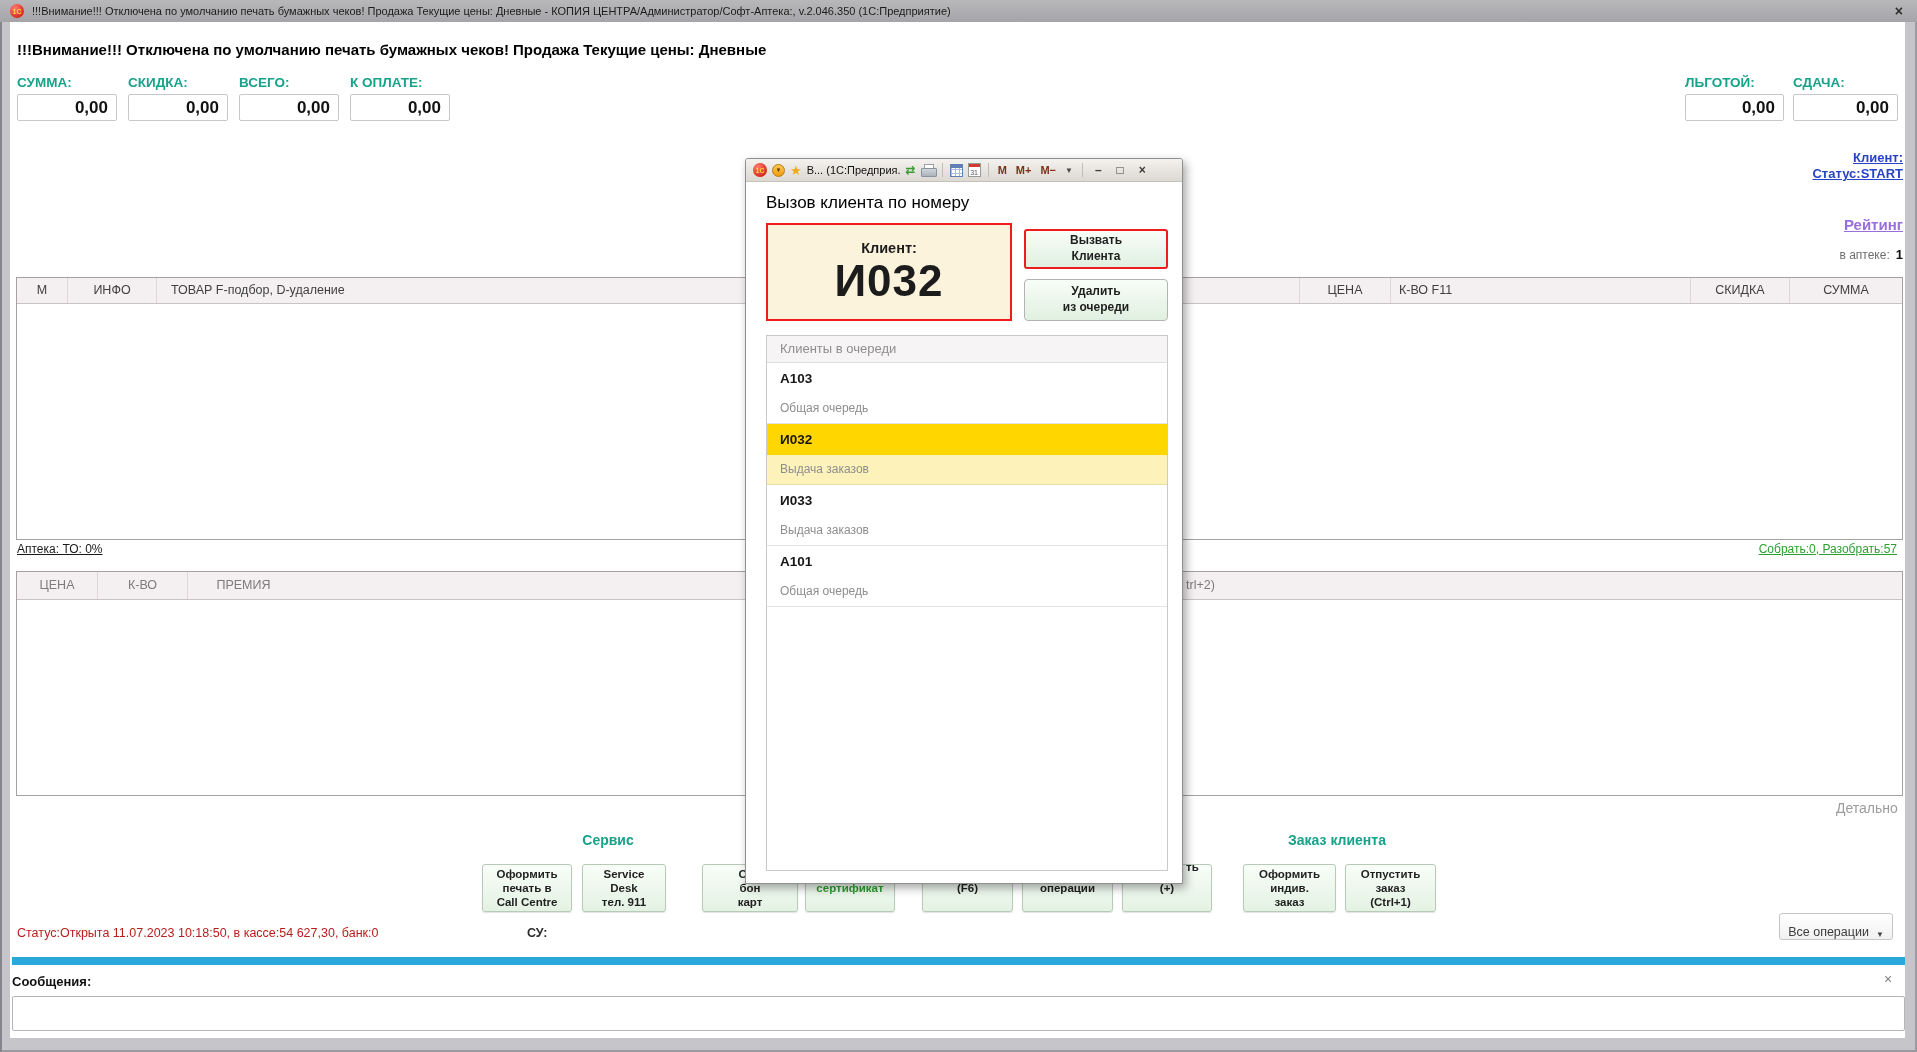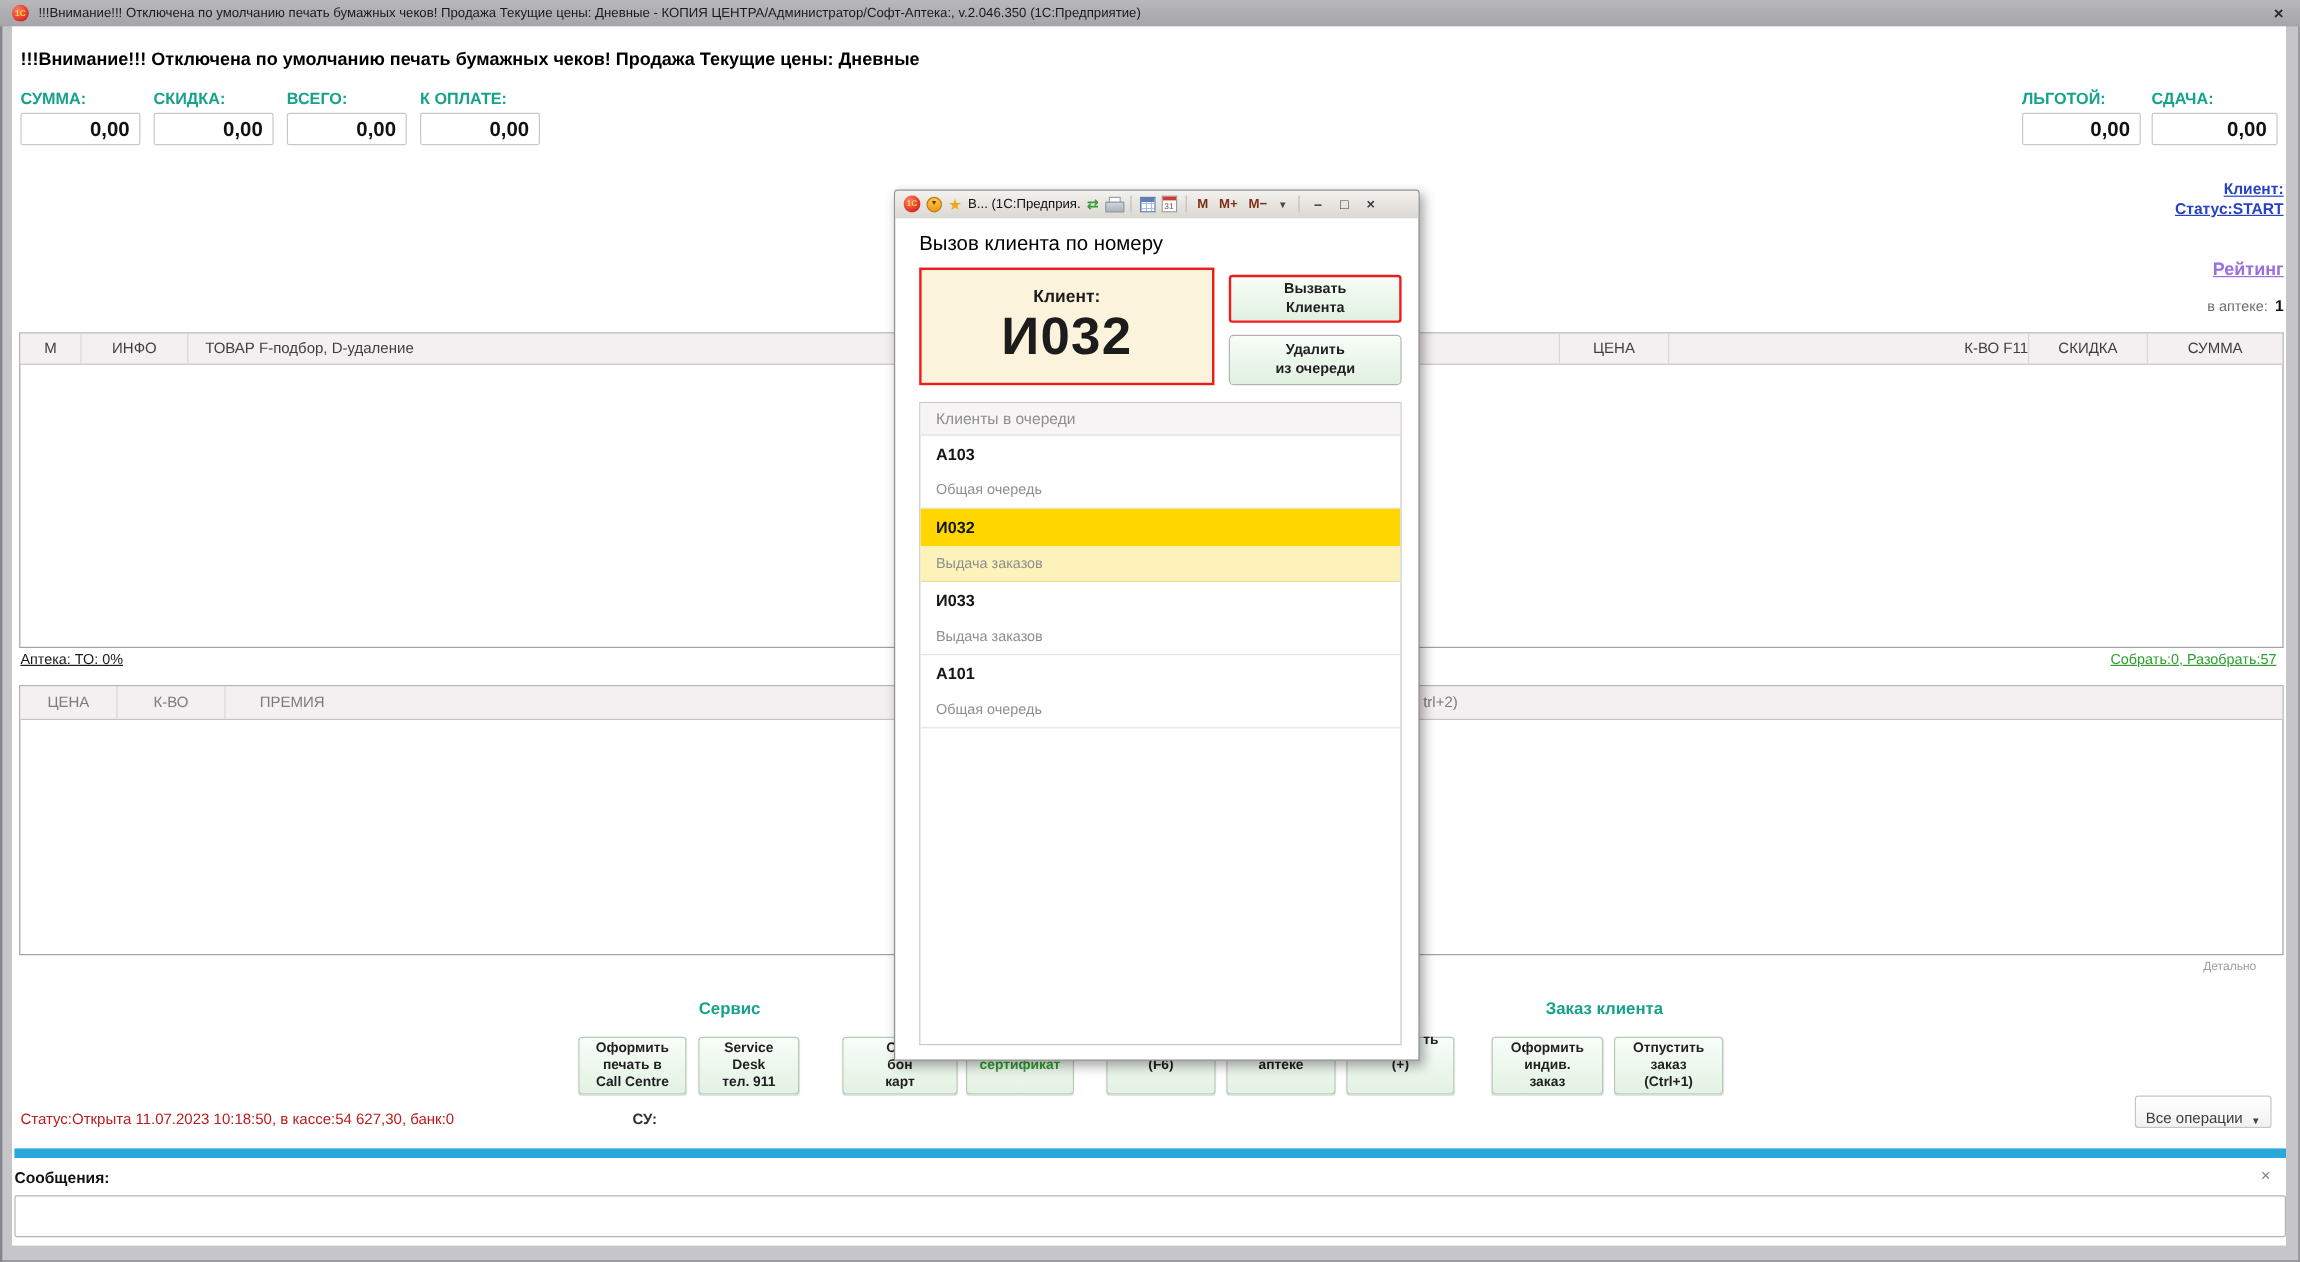--- a/index.html
+++ b/index.html
@@ -44,33 +44,33 @@
   
   .grid { position:absolute; border:1px solid #a6a0a2; background:#fff; }
   .grid-header { display:flex; background:#f4eff1; border-bottom:1px solid #c9c3c5; }
   .grid-header .cell { border-left:1px solid #dcd6d8; overflow:hidden; white-space:nowrap; }
   .grid-header .cell:first-child { border-left:none; }
   .t1 { left:16px; top:277px; width:1887px; height:263px; }
   .t1 .grid-header { height:26px; }
   .t1 .cell { font-size:12.5px; color:#3f3f3f; line-height:25px; text-align:center; }
   .t1 .c1{width:50px}.t1 .c2{width:89px}
   .t1 .c3{flex:1; text-align:left; padding-left:14px;}
-  .t1 .c4{width:91px}.t1 .c5{width:300px; text-align:right; padding-left:8px;}
+  .t1 .c4{width:91px}.t1 .c5{width:300px; text-align:left; padding-left:8px;}
   .t1 .c6{width:99px}.t1 .c7{width:113px}
 
   .t2 { left:16px; top:571px; width:1887px; height:225px; }
   .t2 .grid-header { height:28px; }
   .t2 .cell { font-size:12.5px; color:#7c7c7c; line-height:27px; text-align:center; }
   .t2 .c1{flex:1; text-align:left; padding-left:14px;}
   .t2 .c2{width:80px}.t2 .c3{width:90px}.t2 .c4{width:112px}
   .t2-fragment { position:absolute; left:1186px; top:578px; font-size:12.5px; color:#7c7c7c; }
 
   .pharmacy-link { position:absolute; left:17px; top:542px; font-size:12px; color:#1a1a1a; text-decoration:underline; }
   .assemble-link { position:absolute; right:20px; top:542px; font-size:12px; color:#2f9e31; text-decoration:underline; }
-  .detail-label { position:absolute; left:1836px; top:800px; font-size:10px; color:#9c9c9c; }
+  .detail-label { position:absolute; left:1836px; top:800px; font-size:14px; color:#9c9c9c; }
 
   
   .section-heading { position:absolute; top:832px; text-align:center; font-size:14px; font-weight:bold; color:#17a28b; }
   .sh-service { left:558px; width:100px; }
   .sh-order { left:1267px; width:140px; }
 
   .btn { position:absolute; top:864px; height:48px;
          background:linear-gradient(#f8fdf8,#e3f2e3); border:1px solid #b7cab7; border-radius:3px;
          display:flex; flex-direction:column; align-items:center; justify-content:center;
          font-size:11.5px; font-weight:bold; color:#1f1f1f; line-height:1.22; text-align:center;
@@ -239,21 +239,21 @@
     <span>бон</span>
     <span>карт</span>
   </div>
   <div class="btn b4">
     <span>сертификат</span>
   </div>
   <div class="btn b5">
     <span>(F6)</span>
   </div>
   <div class="btn b6">
-    <span>аптеке</span>
+    <span>операции</span>
   </div>
   <div class="btn b7">
     <span>(+)</span>
   </div>
   <span class="btn-fragment">ть</span>
   <div class="btn b9">
     <span>Оформить</span>
     <span>индив.</span>
     <span>заказ</span>
   </div>

